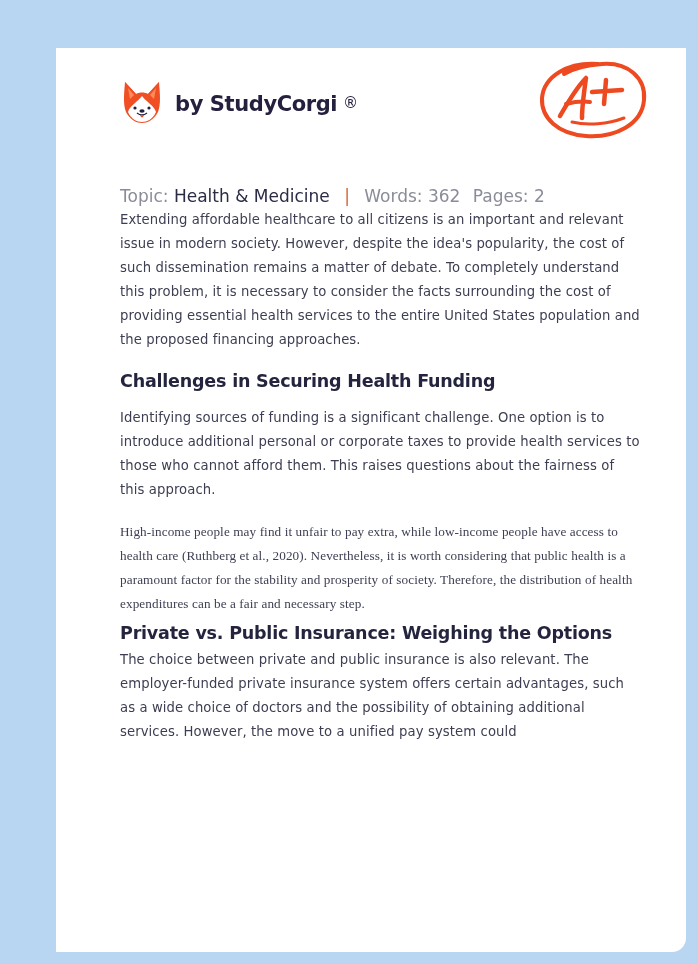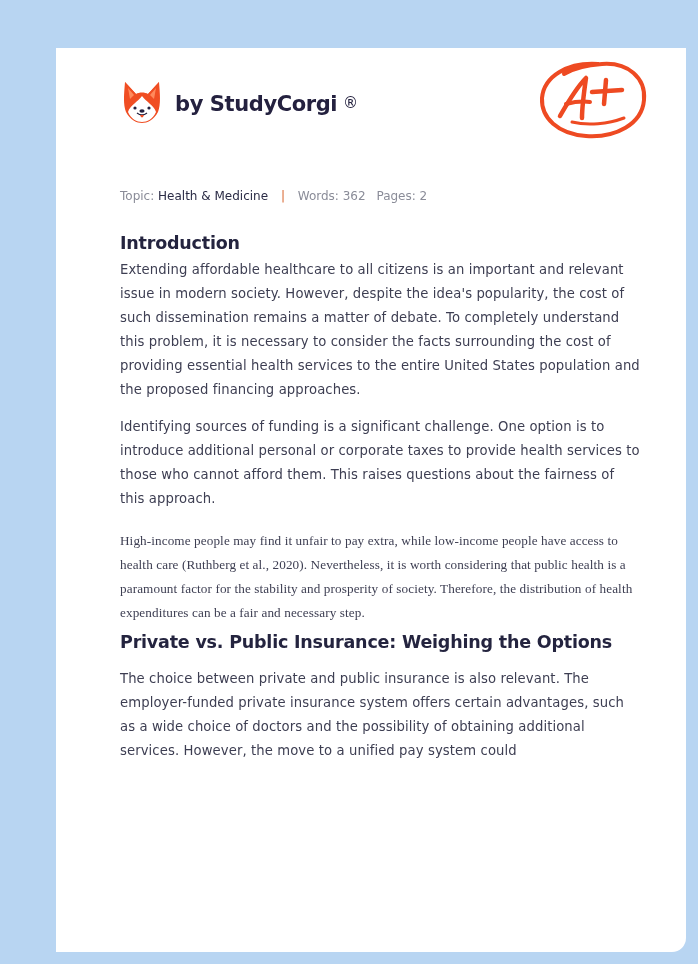--- a/index.html
+++ b/index.html
@@ -74,21 +74,21 @@
       font-family: "DejaVu Sans", sans-serif;
       font-weight: bold;
       font-size: 26px;
       line-height: 42px;
       color: #24243f;
       letter-spacing: -0.3px;
     }
     .meta {
       margin-top: 9px;
       font-family: "DejaVu Sans", sans-serif;
-      font-size: 12px;
+      font-size: 17px;
       color: #8a8c98;
       line-height: 18px;
       white-space: nowrap;
     }
     .meta .topic-value {
       color: #2a2b45;
     }
     .meta .sep {
       color: #d8652e;
       margin: 0 9px;
@@ -108,21 +108,21 @@
       line-height: 24px;
       color: #3d3e52;
       letter-spacing: 0.1px;
     }
     .h-intro { margin-top: 26px; }
     .p-intro { margin-top: 3px; }
     .h-challenges { margin-top: 17px; }
     .p-ch1 { margin-top: 13px; }
     .p-ch2 { margin-top: 18px; font-family: Liberation Serif, serif; }
     .h-private { margin-top: 5px; }
-    .p-priv1 { margin-top: 13px; }
+    .p-priv1 { margin-top: 3px; }
   </style>
 </head>
 <body>
 
 <div class="card">
 
   <div class="header">
     <div class="logo">
       <svg class="logo-icon" viewBox="0 0 40 44">
 
@@ -166,22 +166,22 @@
   <div class="content">
 
     <div class="meta">
       <span>Topic:</span>
       <span class="topic-value">Health &amp; Medicine</span>
       <span class="sep">|</span>
       <span>Words: 362</span>
       <span class="pages">Pages: 2</span>
     </div>
 
-    <h2 class="section-heading h-intro">Introduction</h2>
     <p class="para p-intro">Extending affordable healthcare to all citizens is an important and relevant issue in modern society. However, despite the idea's popularity, the cost of such dissemination remains a matter of debate. To completely understand this problem, it is necessary to consider the facts surrounding the cost of providing essential health services to the entire United States population and the proposed financing approaches.</p>
 
+    <h2 class="section-heading h-challenges">Challenges in Securing Health Funding</h2>
     <p class="para p-ch1">Identifying sources of funding is a significant challenge. One option is to introduce additional personal or corporate taxes to provide health services to those who cannot afford them. This raises questions about the fairness of this approach.</p>
     <p class="para p-ch2">High-income people may find it unfair to pay extra, while low-income people have access to health care (Ruthberg et al., 2020). Nevertheless, it is worth considering that public health is a paramount factor for the stability and prosperity of society. Therefore, the distribution of health expenditures can be a fair and necessary step.</p>
 
     <h2 class="section-heading h-private">Private vs. Public Insurance: Weighing the Options</h2>
     <p class="para p-priv1">The choice between private and public insurance is also relevant. The employer-funded private insurance system offers certain advantages, such as a wide choice of doctors and the possibility of obtaining additional services. However, the move to a unified pay system could</p>
   </div>
 </div>
 
 </body></html>

